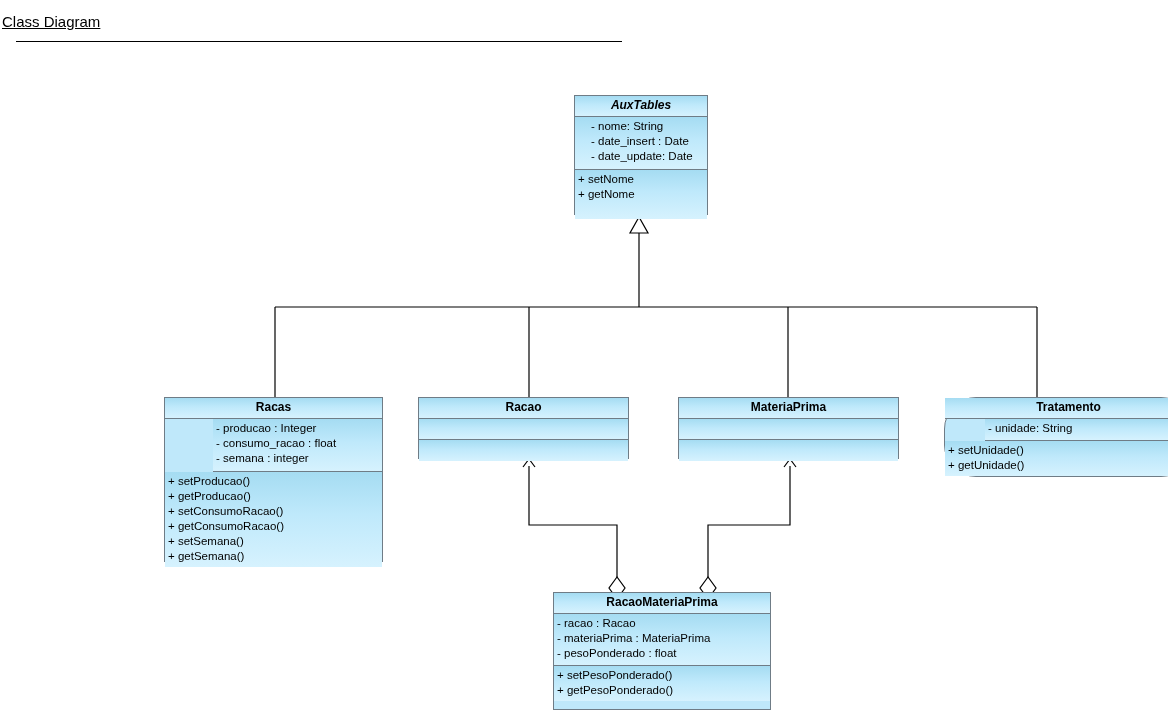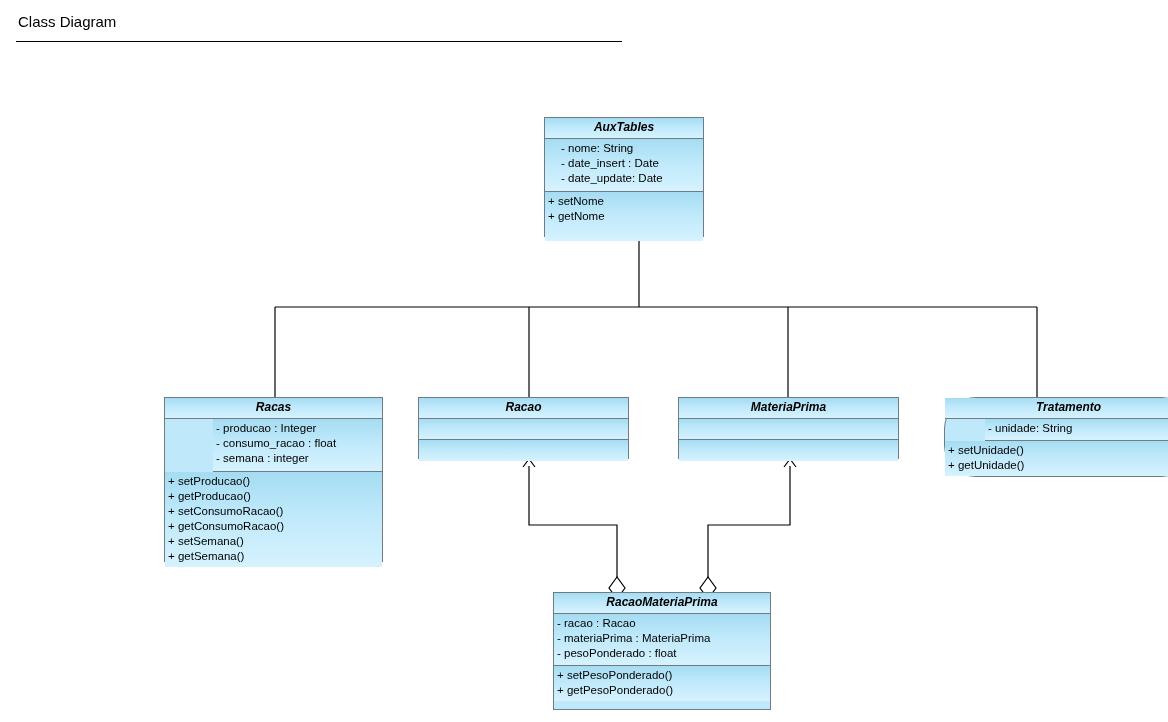--- a/index.html
+++ b/index.html
@@ -13,26 +13,27 @@
     height: 722px;
     position: relative;
     overflow: hidden;
     font-family: "Liberation Sans", sans-serif;
     color: #000000;
   }
 
   
   #page-title {
     position: absolute;
-    left: 18px;
+    left: 2px;
     top: 12px;
     font-size: 15px;
     line-height: 20px;
     color: #000;
     white-space: nowrap;
+    text-decoration: underline;
   }
   #title-rule {
     position: absolute;
     left: 16px;
     top: 41px;
     width: 606px;
     height: 0;
     border: 0;
     border-top: 1px solid #000;
     margin: 0;
@@ -65,41 +66,40 @@
     border-bottom: none;
   }
   .uml-name {
     text-align: center;
     font-size: 12px;
     font-weight: bold;
     line-height: 17px;
     padding: 1px 4px 2px 4px;
     white-space: nowrap;
     overflow: hidden;
-    font-style: italic;
   }
   .uml-name.abstract {
     font-style: italic;
   }
   .uml-members {
     padding: 2px 3px 3px 3px;
   }
   .uml-member {
     font-size: 11.5px;
     line-height: 15px;
     white-space: nowrap;
     overflow: hidden;
     text-align: left;
   }
   .uml-compartment.empty {
     min-height: 18px;
   }
 
   
-  #class-auxtables           { left: 544px; top: 95px;  width: 160px; height: 120px; margin-top: 22px; }
+  #class-auxtables           { left: 574px; top: 95px;  width: 134px; height: 120px; }
   #class-auxtables .c-attrs  { height: 53px; padding-left: 16px; }
   #class-auxtables .c-ops    { height: 49px; }
 
   #class-racas               { left: 164px; top: 397px; width: 219px; height: 165px; }
   #class-racas .c-attrs      { height: 53px; margin-left: 48px; }
 
   #class-racao               { left: 418px; top: 397px; width: 211px; height: 62px; }
   #class-racao .c-attrs      { height: 21px; }
   #class-racao .c-ops        { height: 21px; }
 

